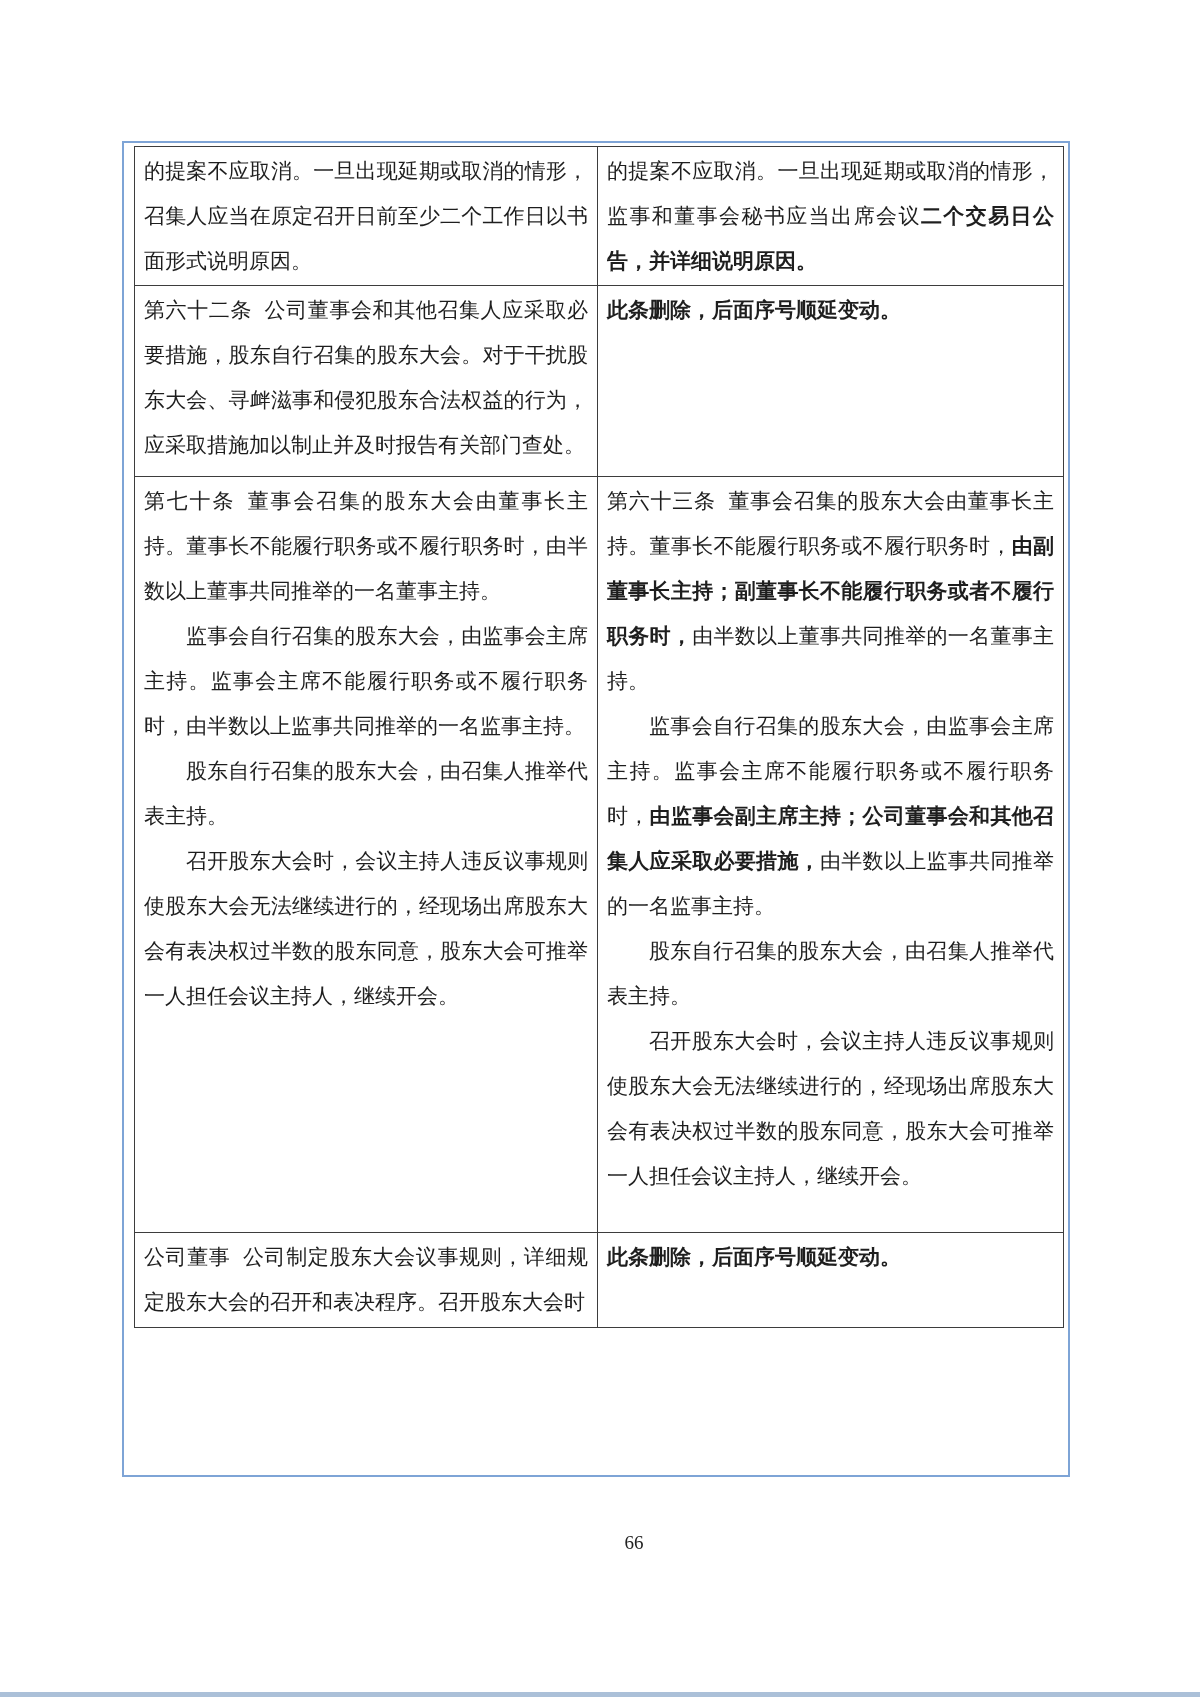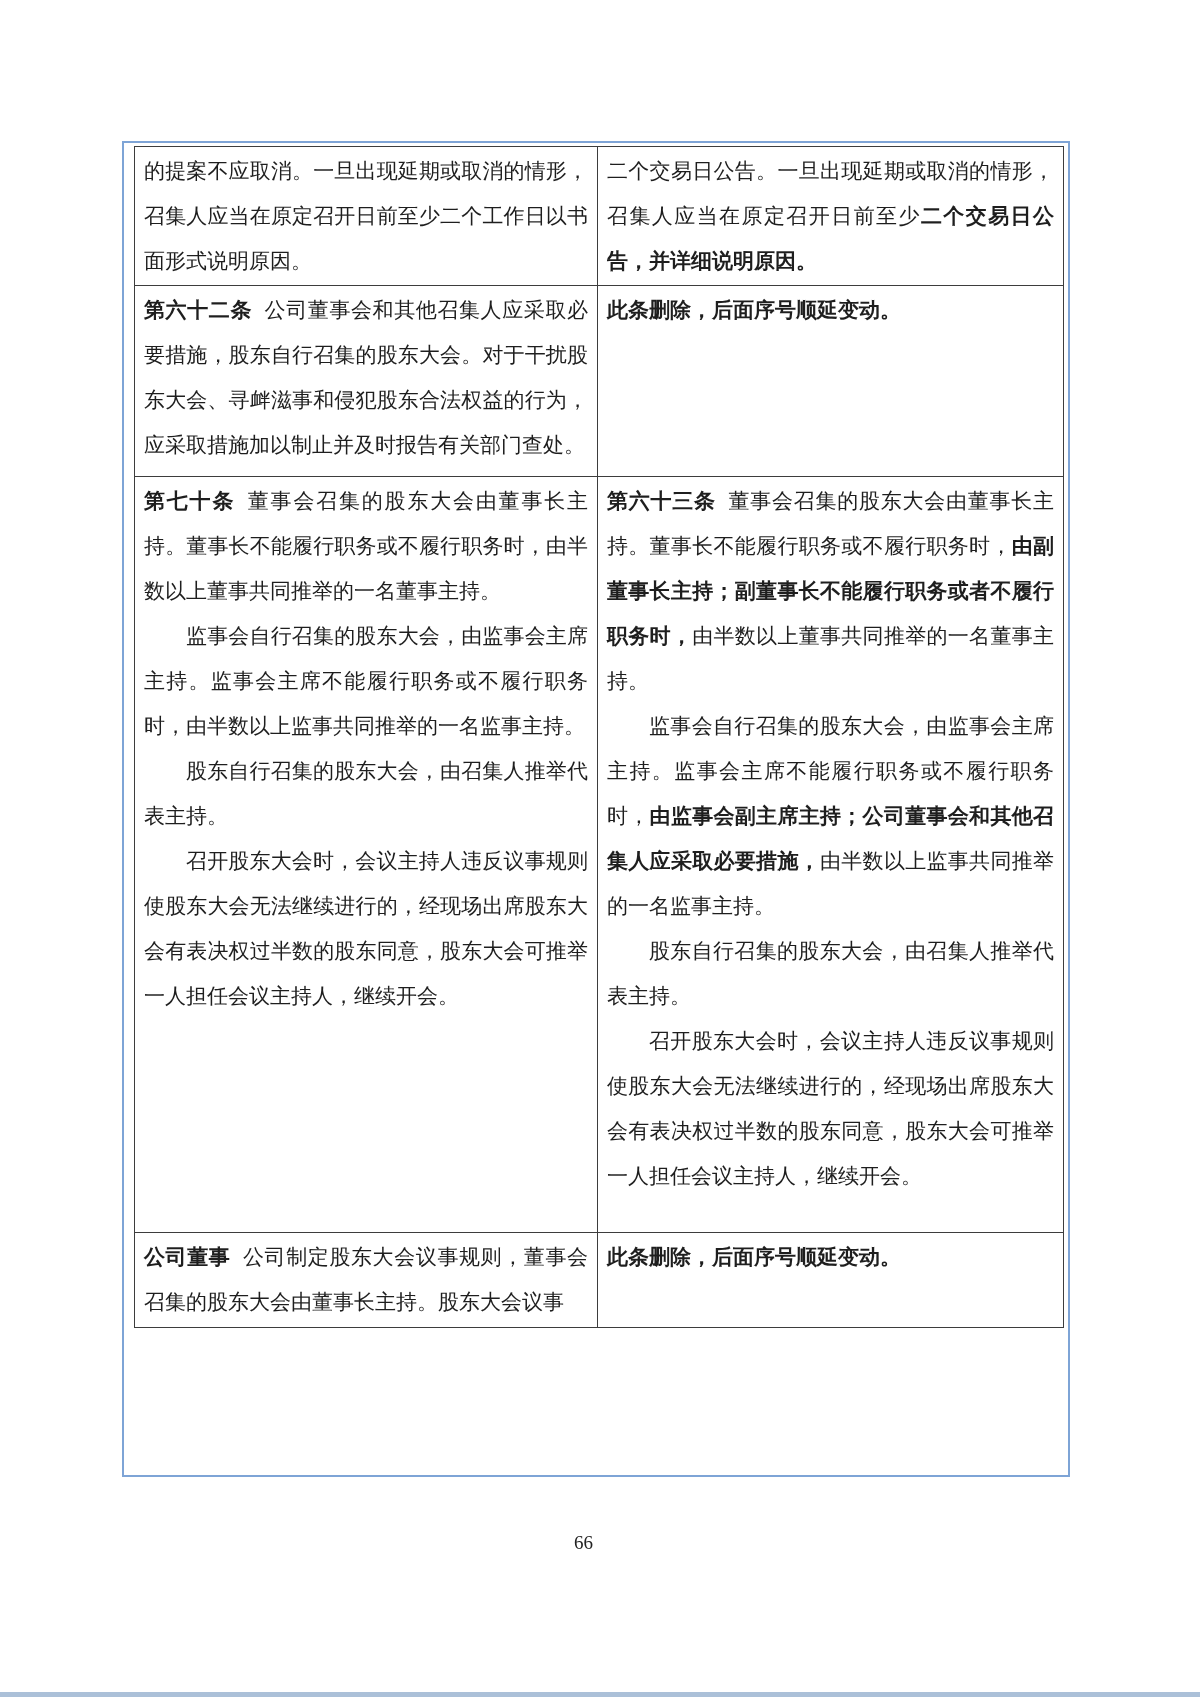--- a/index.html
+++ b/index.html
@@ -35,44 +35,44 @@
   }
   td.c-old{width:463px}
   td.c-new{width:466px}
   tr.r1{height:139px}
   tr.r2{height:191px}
   tr.r3{height:140px}
   tr.r4{height:756px}
   tr.r5{height:95px}
   .cmp p{margin:0;padding:0}
   .ind{text-indent:2em}
-  .art{font-weight:bold;margin-right:.6em}
+  .art{font-weight:normal;margin-right:.6em}
   .b{font-weight:bold}
   .pagenum{
     position:absolute;left:574px;top:1532px;width:120px;
-    text-align:left;font-size:19px;color:#222;
+    text-align:center;font-size:19px;color:#222;
   }
   .page-edge{
     position:absolute;left:0;bottom:0;width:1200px;height:5px;
     background:#abc0d8;
   }
 </style>
 </head>
 <body>
 
 <div class="frame"></div>
 
 <table class="cmp">
   <tbody>
     <tr class="r1">
       <td class="c-old">
         <p class="para"><span>的提案不应取消。一旦出现延期或取消的情形，召集人应当在原定召开日前至少二个工作日以书面形式说明原因。</span></p>
       </td>
       <td class="c-new">
-        <p class="para"><span>二个交易日公告。一旦出现延期或取消的情形，召集人应当在原定召开日前至少</span><span class="b">二个交易日公告，并详细说明原因。</span></p>
+        <p class="para"><span>的提案不应取消。一旦出现延期或取消的情形，监事和董事会秘书应当出席会议</span><span class="b">二个交易日公告，并详细说明原因。</span></p>
       </td>
     </tr>
 
     <tr class="r2">
       <td class="c-old">
         <p class="para"><span class="art">第六十二条</span><span>公司董事会和其他召集人应采取必要措施，股东自行召集的股东大会。对于干扰股东大会、寻衅滋事和侵犯股东合法权益的行为，应采取措施加以制止并及时报告有关部门查处。</span></p>
       </td>
       <td class="c-new">
         <p class="para"><span class="b">此条删除，后面序号顺延变动。</span></p>
       </td>
@@ -89,21 +89,21 @@
       <td class="c-new">
         <p class="para"><span class="art">第六十三条</span><span>董事会召集的股东大会由董事长主持。董事长不能履行职务或不履行职务时，</span><span class="b">由副董事长主持；副董事长不能履行职务或者不履行职务时，</span><span>由半数以上董事共同推举的一名董事主持。</span></p>
         <p class="para ind"><span>监事会自行召集的股东大会，由监事会主席主持。监事会主席不能履行职务或不履行职务时，</span><span class="b">由监事会副主席主持；公司董事会和其他召集人应采取必要措施，</span><span>由半数以上监事共同推举的一名监事主持。</span></p>
         <p class="para ind"><span>股东自行召集的股东大会，由召集人推举代表主持。</span></p>
         <p class="para ind"><span>召开股东大会时，会议主持人违反议事规则使股东大会无法继续进行的，经现场出席股东大会有表决权过半数的股东同意，股东大会可推举一人担任会议主持人，继续开会。</span></p>
       </td>
     </tr>
 
     <tr class="r5">
       <td class="c-old">
-        <p class="para"><span class="art">公司董事</span><span>公司制定股东大会议事规则，董事会召集的股东大会由董事长主持。股东大会议事</span></p>
+        <p class="para"><span class="art">公司董事</span><span>公司制定股东大会议事规则，详细规定股东大会的召开和表决程序。召开股东大会时</span></p>
       </td>
       <td class="c-new">
         <p class="para"><span class="b">此条删除，后面序号顺延变动。</span></p>
       </td>
     </tr>
   </tbody>
 </table>
 
 <div class="pagenum">66</div>
 <div class="page-edge"></div>

